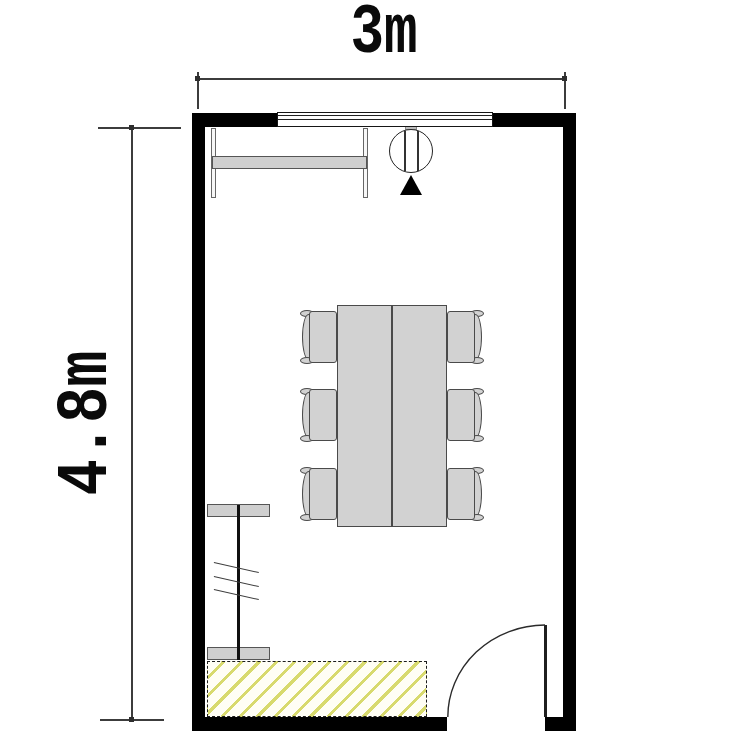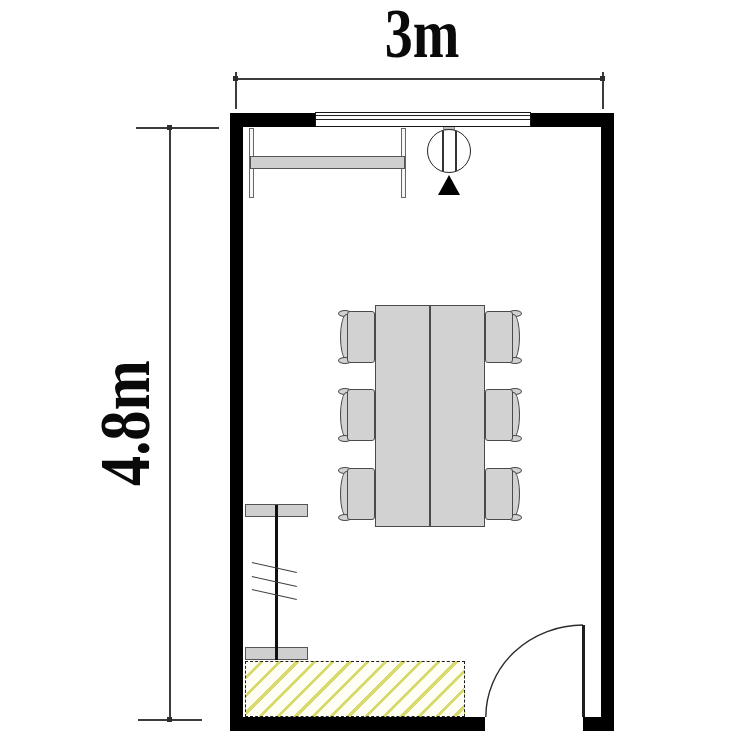--- a/index.html
+++ b/index.html
@@ -1,17 +1,17 @@
 <!DOCTYPE html>
 <html><head>
 <meta charset="utf-8">
 <style>
   html,body{margin:0;padding:0;background:#fff;}
   .plan{position:relative;width:654px;height:750px;background:#ffffff;overflow:hidden;
-        font-family:Liberation Serif, serif;margin-left:38px;}
+        font-family:Liberation Mono, monospace;}
 
   
   .wall{position:absolute;background:#000;}
 
   
   .dim-line{position:absolute;background:#3c3c3c;}
   .dim-dot{position:absolute;width:5px;height:5px;background:#2e2e2e;}
   .dim-label{position:absolute;font-weight:bold;color:#0a0a0a;text-align:center;}
   .dim-label.w{left:284px;top:0px;width:200px;height:68px;line-height:68px;font-size:70px;
                transform:scaleX(0.8);}

